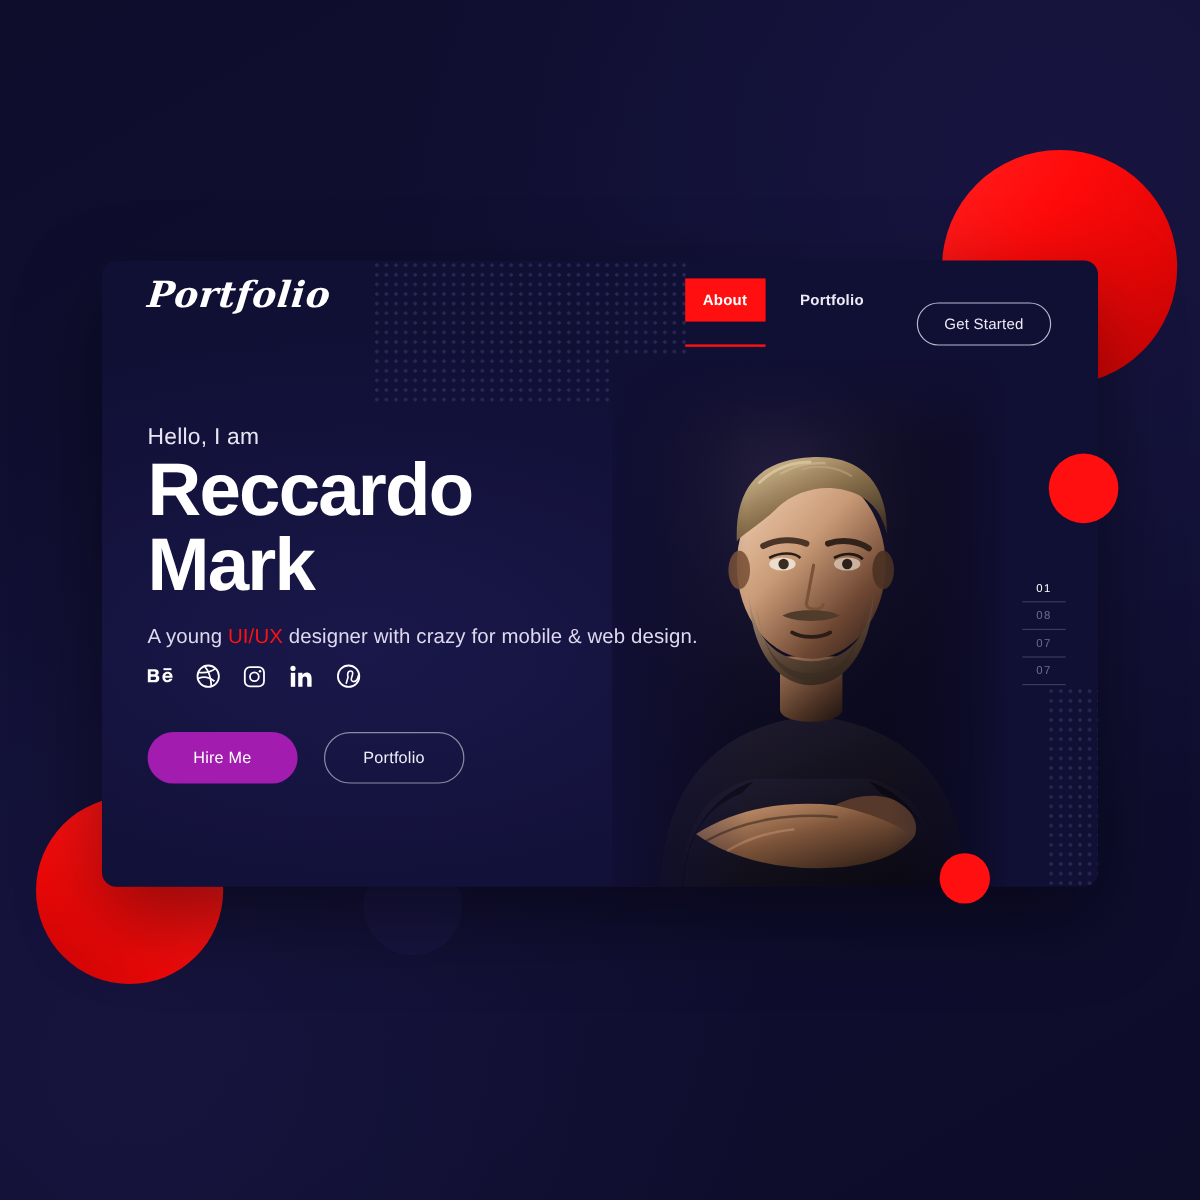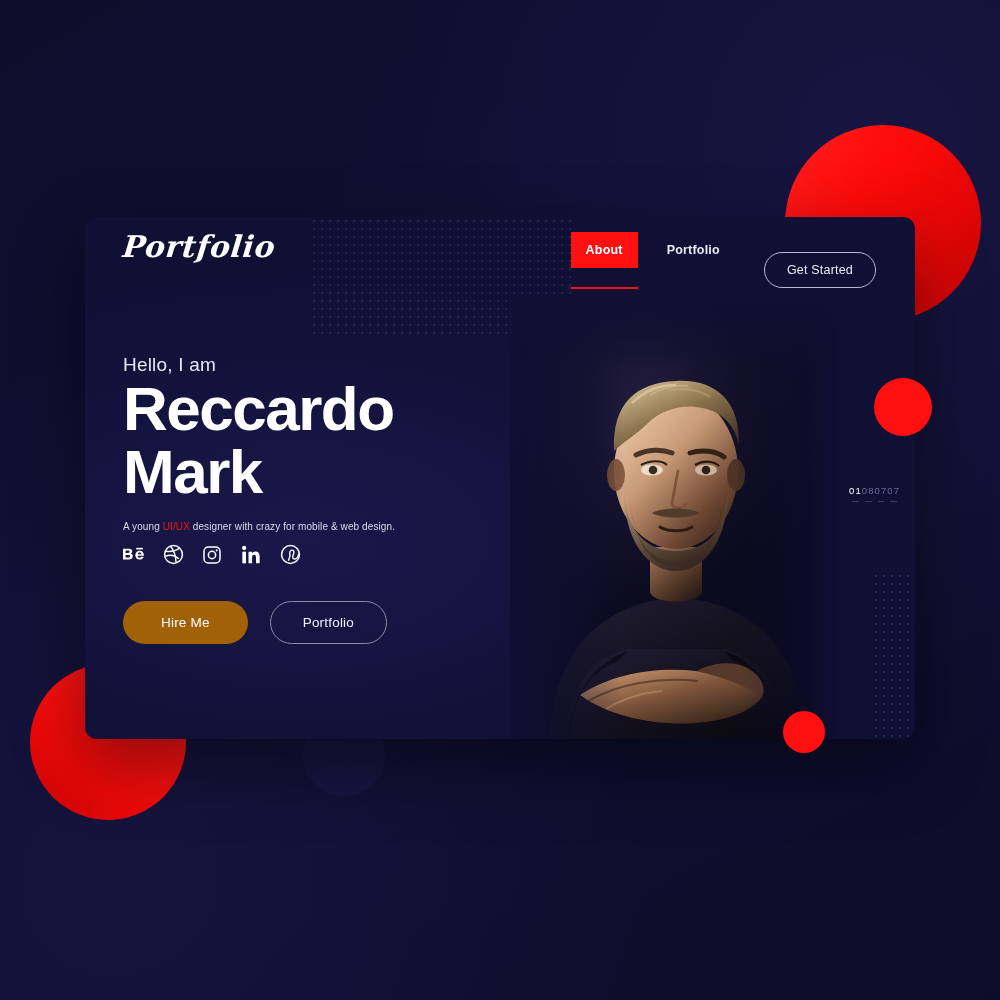--- a/index.html
+++ b/index.html
@@ -115,53 +115,53 @@
   
   #hero-copy { position:absolute; left:38px; top:137px; width:400px; }
   #greeting {
     font-size:19px; color:#e8e6f4; font-weight:400; letter-spacing:.2px;
   }
   .hero-name {
     font-size:62px; line-height:.99; font-weight:700;
     color:#ffffff; letter-spacing:-1.5px; margin-top:2px;
   }
   #tagline {
-    margin-top:18px; font-size:10px; color:#ddd9ee;
+    margin-top:18px; font-size:17px; color:#ddd9ee;
     letter-spacing:.1px; white-space:nowrap;
   }
   #tagline .hl { color:#ff1111; }
   #find-me {
     margin-top:21px; font-size:14px; color:#f0eef9; font-weight:400;
   }
 
   
   #socials { margin-top:12px; display:flex; align-items:center; gap:17px; }
   .social { width:22px; height:22px; color:#fff; cursor:pointer;
             display:flex; align-items:center; justify-content:center; }
   .social svg { display:block; }
 
   
   #ctas { margin-top:35px; display:flex; align-items:center; gap:22px; }
   .btn {
     border-radius:26px; font-size:13.5px; letter-spacing:.2px;
     cursor:pointer; font-family:"Liberation Sans", sans-serif;
   }
   #btn-hire {
-    background:#a16207; color:#fff; border:none;
+    background:#a21caf; color:#fff; border:none;
     padding:14px 38px;
   }
   #btn-portfolio {
     background:transparent; color:#efedf8;
     border:1.1px solid #8d8aa6; padding:13px 32px;
   }
 
   
   #pager {
     position:absolute; right:24px; top:262px;
-    width:42px; display:flex; 
+    width:42px; display:flex; flex-direction:column;
   }
   .pager-item { position:relative; padding:6px 0 6px; text-align:center; }
   .pager-num {
     font-size:9.5px; letter-spacing:1.1px; color:#6f6c92; cursor:pointer;
     display:block;
   }
   .pager-item.active .pager-num { color:#ffffff; }
   .pager-item::after {
     content:""; position:absolute; left:3px; right:3px; bottom:0;
     height:1px; background:rgba(150,148,185,.32);

